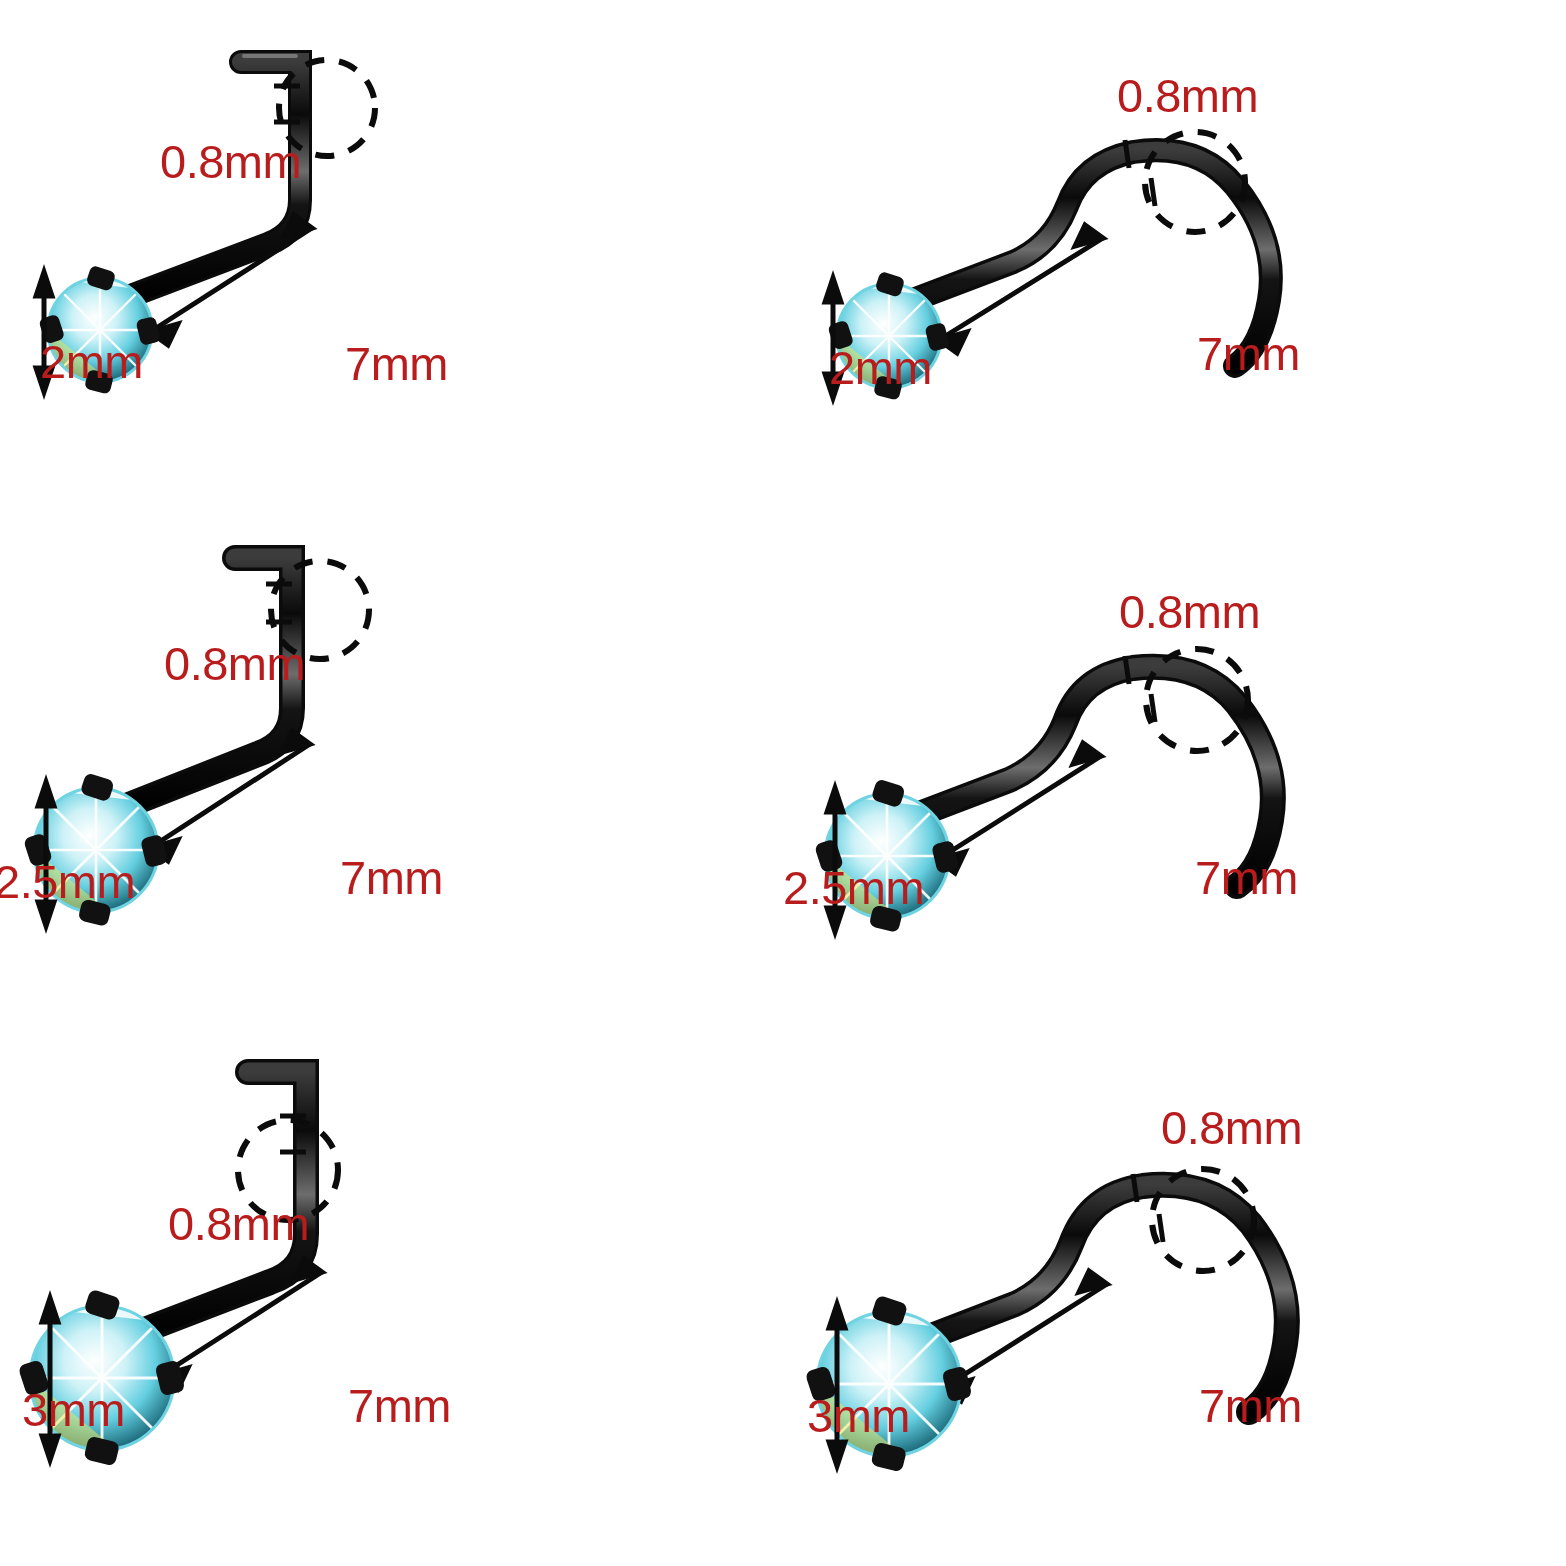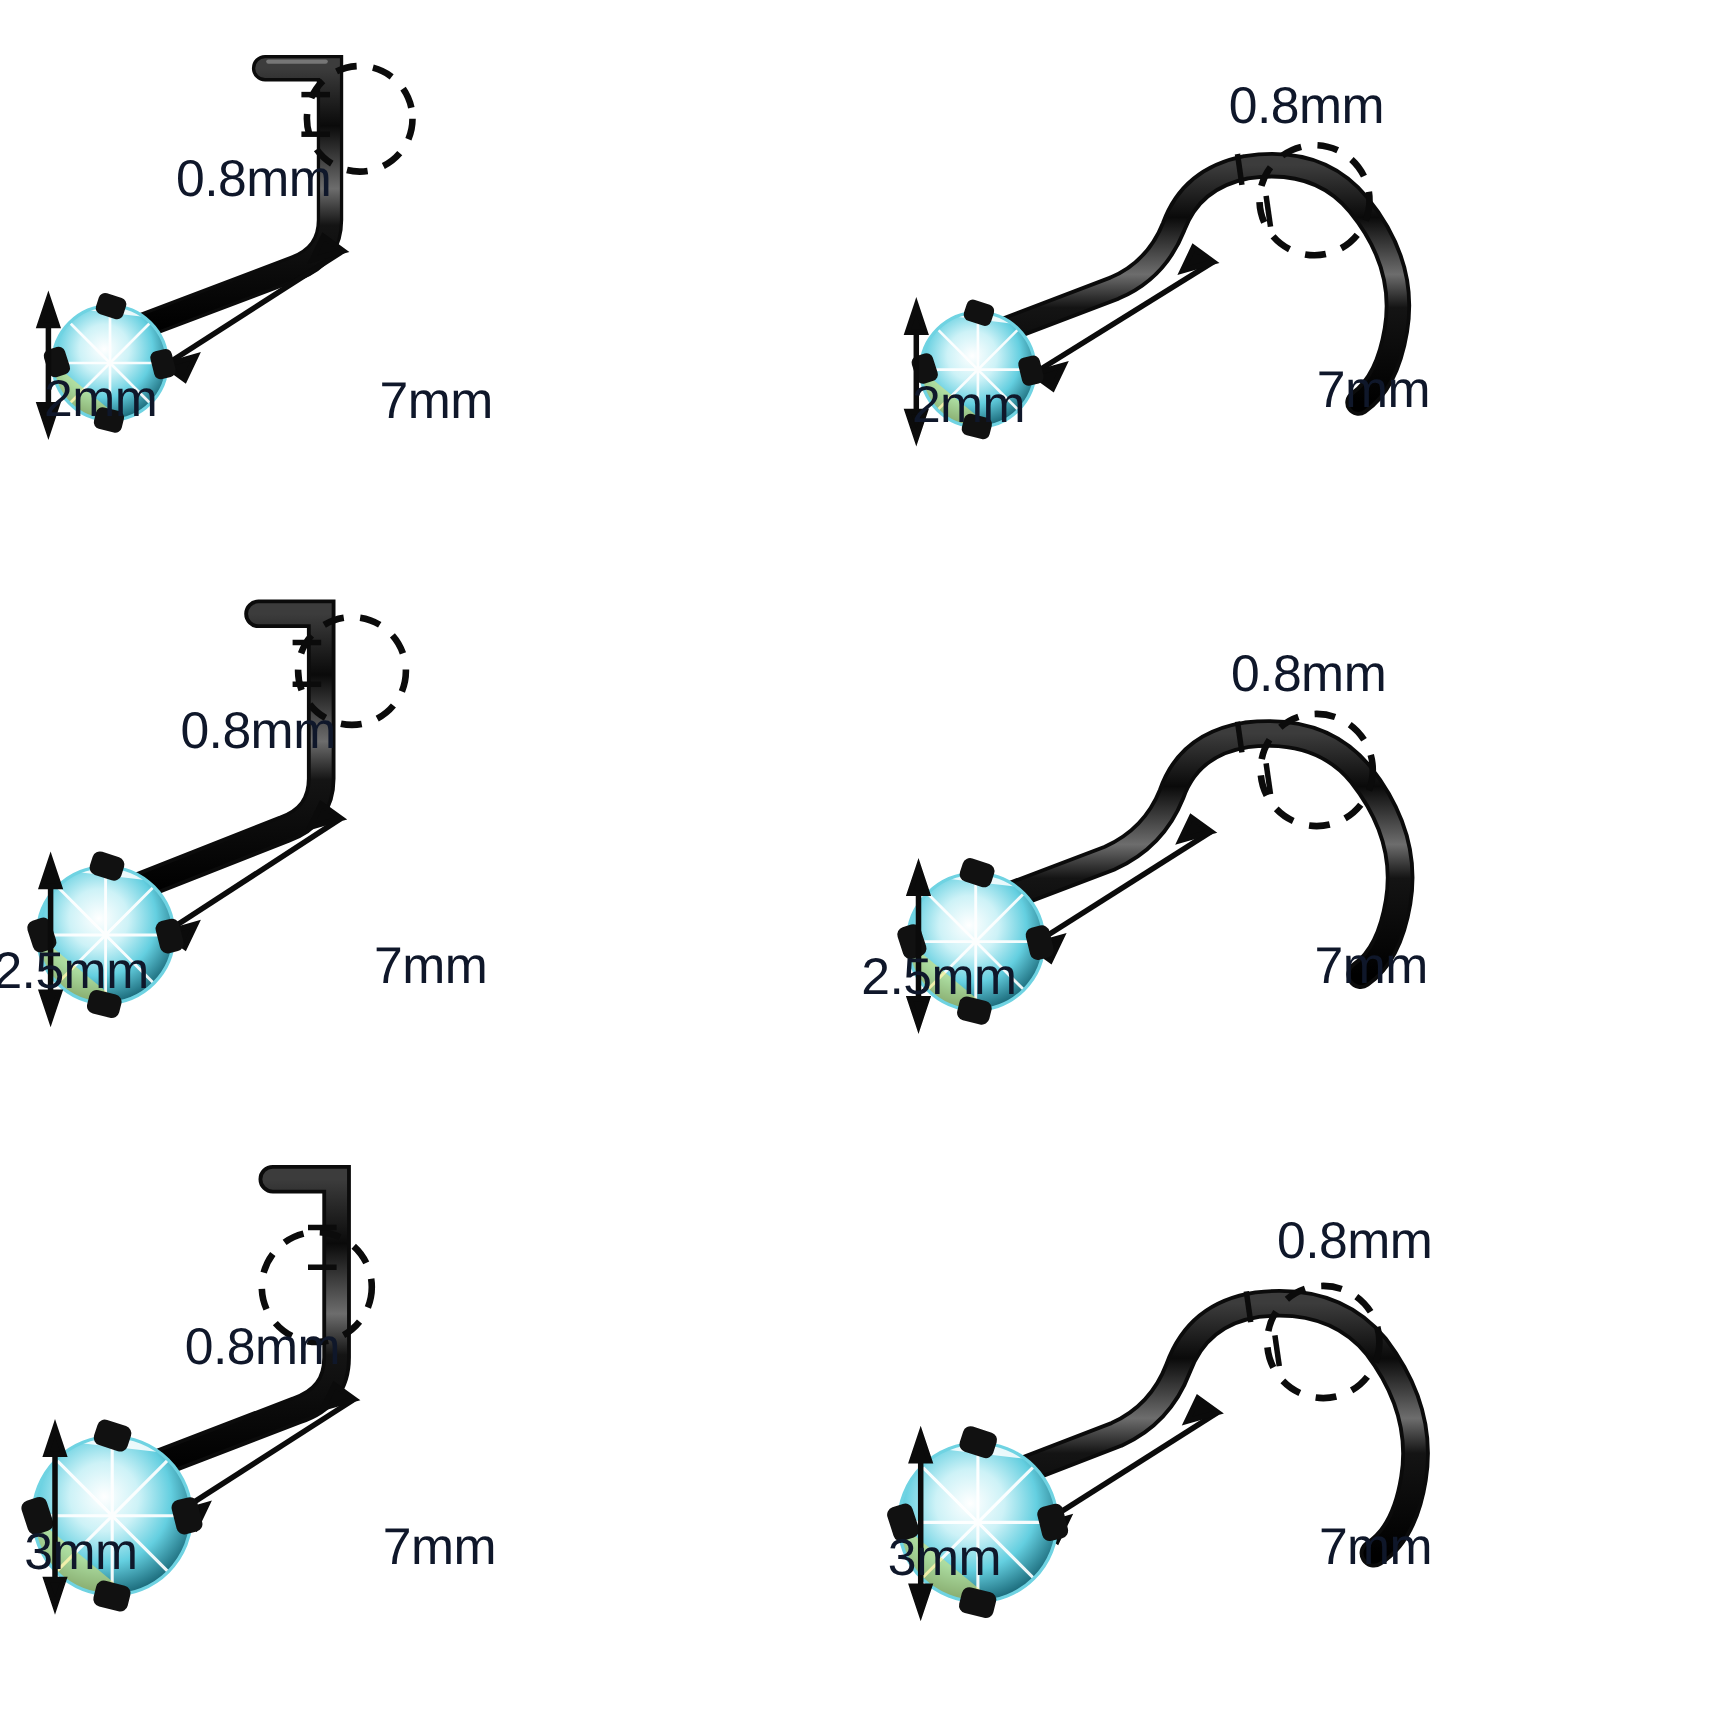--- a/index.html
+++ b/index.html
@@ -14,21 +14,21 @@
     position:absolute;inset:0;
     display:grid;
     grid-template-columns:1fr 1fr;
     grid-template-rows:1fr 1fr 1fr;
   }
   .cell{position:relative;}
   .cell svg{position:absolute;left:0;top:0;width:100%;height:100%;display:block;}
   .dim-label{
     position:absolute;
     font-size:47px;
-    color:#0f172a;
+    color:#b91c1c;
     white-space:nowrap;
     letter-spacing:-0.5px;
     line-height:1;
   }
 </style>
 </head>
 <body>
 
 <div class="grid">
 

